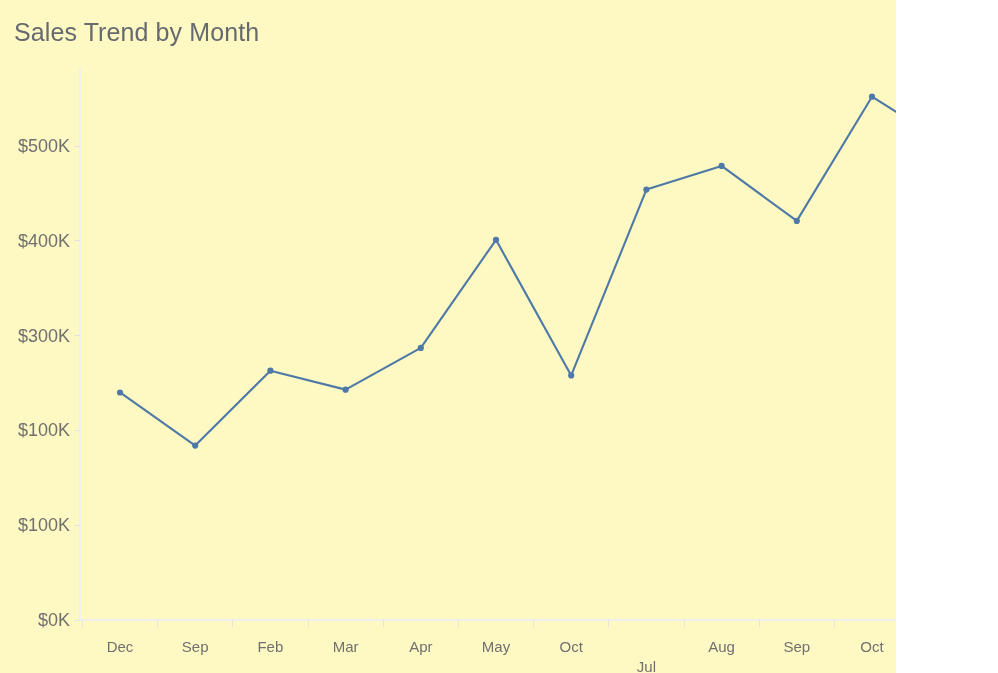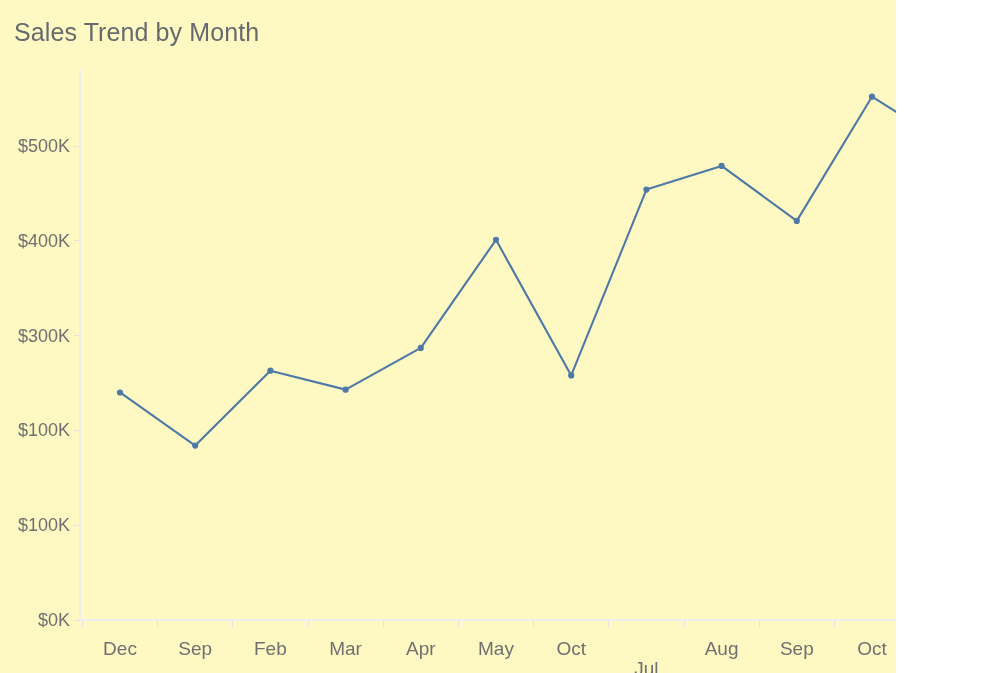--- a/index.html
+++ b/index.html
@@ -67,21 +67,21 @@
   .ylabel {
     position: absolute;
     font-size: 18px;
     color: #707070;
     text-align: right;
     white-space: nowrap;
     transform: translateY(-50%);
   }
   .xlabel {
     position: absolute;
-    font-size: 19px;
+    font-size: 15px;
     color: #707070;
     text-align: center;
     white-space: nowrap;
     transform: translateX(-50%);
   }
 </style>
 </head>
 <body>
 
 <div id="viz">

